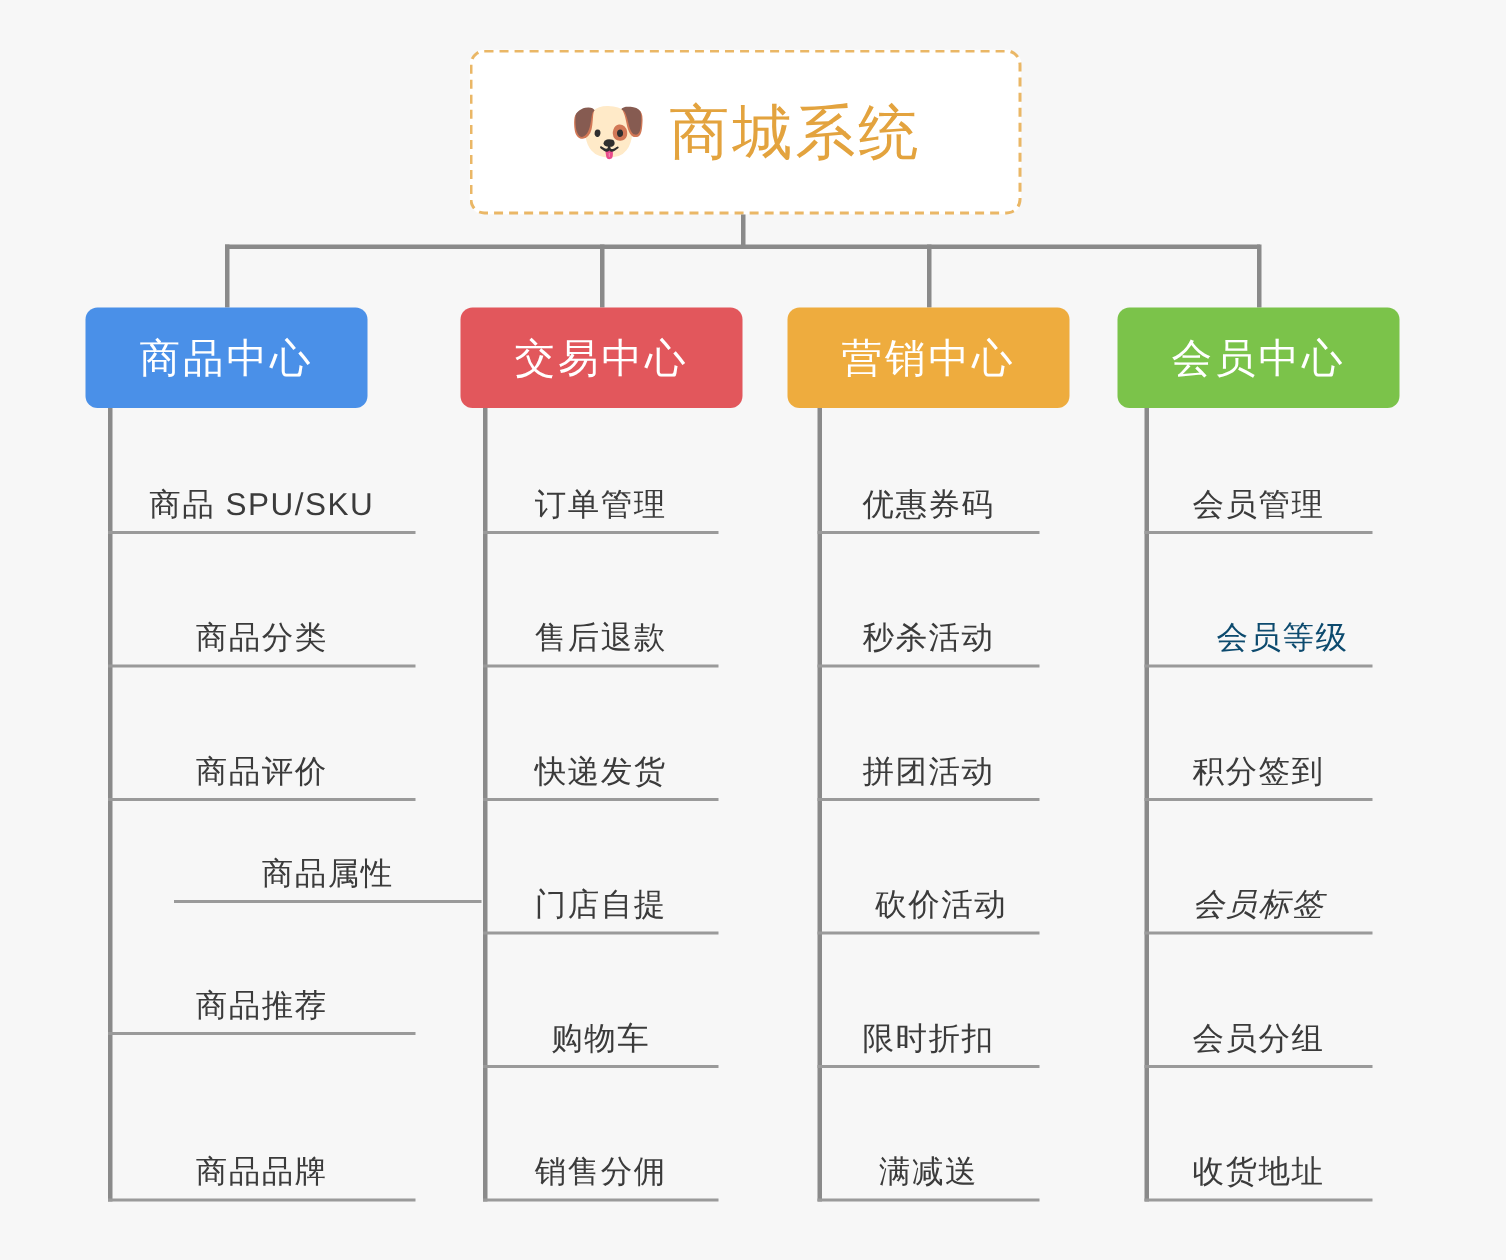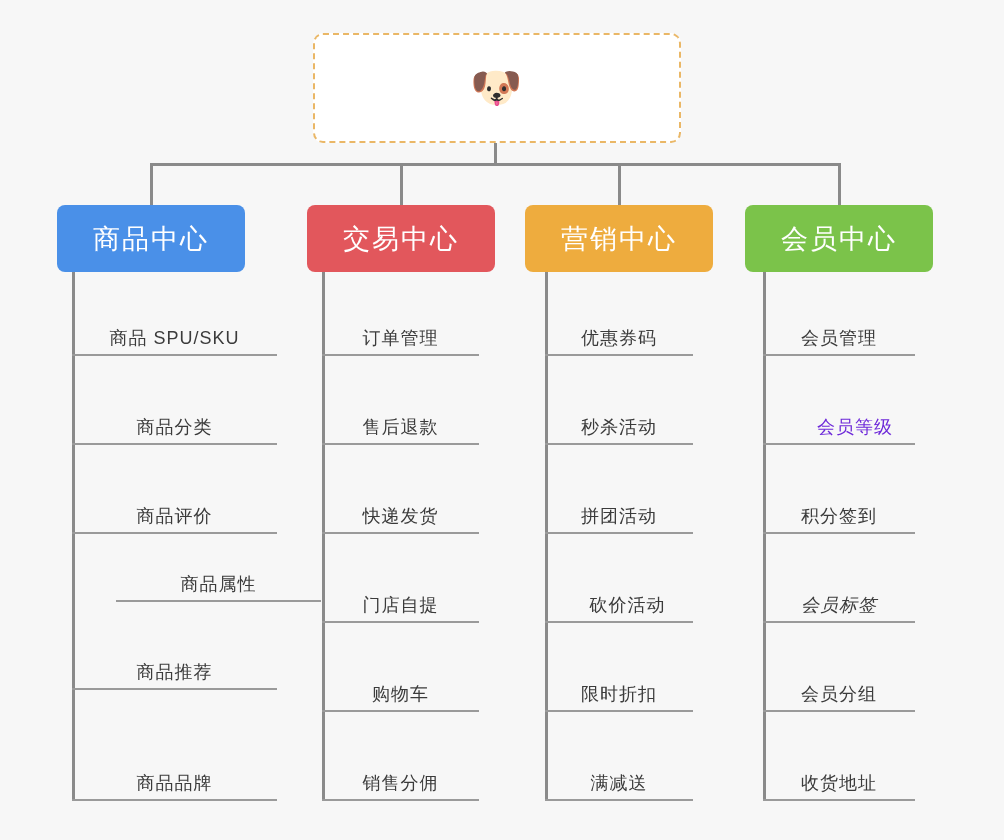--- a/index.html
+++ b/index.html
@@ -49,31 +49,32 @@
 
   
   .leaf{
     position:absolute;height:46px;
     box-sizing:border-box;
     border-bottom:2px solid #9a9a9a;
     display:flex;align-items:flex-end;justify-content:center;
     padding-bottom:4px;
   }
   .leaf-label{
-    font-size:18px;color:#3b3b3b;white-space:nowrap;letter-spacing:1px;
+    font-size:21px;color:#3b3b3b;white-space:nowrap;letter-spacing:1px;
   }
 </style>
 </head>
 <body>
 
 <div id="canvas">
 
   <div id="root-node">
     <div id="root-inner">
       <span class="root-icon">🐶</span>
+      <span class="root-title">商城系统</span>
     </div>
   </div>
 
   <div class="conn" id="conn-root-stem"></div>
   <div class="conn" id="conn-bus"></div>
 
   <div id="columns-host">
       <div class="conn" style="left: 149.5px; top: 163px; width: 3px; height: 42px;"></div>
       <div class="cat-box" style="left: 57px; width: 188px; background: rgb(74, 144, 232);">
         <span class="cat-label" style="color: rgb(255, 255, 255);">商品中心</span>
@@ -145,21 +146,21 @@
       </div>
       <div class="conn" style="left: 837.5px; top: 163px; width: 3px; height: 42px;"></div>
       <div class="cat-box" style="left: 745px; width: 188px; background: rgb(123, 195, 74);">
         <span class="cat-label" style="color: rgb(255, 255, 255);">会员中心</span>
       </div>
       <div class="spine" style="left: 763px; height: 529px; background: rgb(138, 138, 138);"></div>
       <div class="leaf" style="left: 763px; width: 152px; top: 310px; border-bottom-color: rgb(154, 154, 154);">
         <span class="leaf-label" style="color: rgb(59, 59, 59);">会员管理</span>
       </div>
       <div class="leaf" style="left: 763px; width: 152px; top: 399px; border-bottom-color: rgb(154, 154, 154);">
-        <span class="leaf-label" style="color: #6d28d9; margin-left: 32px;">会员等级</span>
+        <span class="leaf-label" style="color: #0c4a6e; margin-left: 32px;">会员等级</span>
       </div>
       <div class="leaf" style="left: 763px; width: 152px; top: 488px; border-bottom-color: rgb(154, 154, 154);">
         <span class="leaf-label" style="color: rgb(59, 59, 59);">积分签到</span>
       </div>
       <div class="leaf" style="left: 763px; width: 152px; top: 577px; border-bottom-color: rgb(154, 154, 154); font-style: italic;">
         <span class="leaf-label" style="color: rgb(59, 59, 59);">会员标签</span>
       </div>
       <div class="leaf" style="left: 763px; width: 152px; top: 666px; border-bottom-color: rgb(154, 154, 154);">
         <span class="leaf-label" style="color: rgb(59, 59, 59);">会员分组</span>
       </div>

